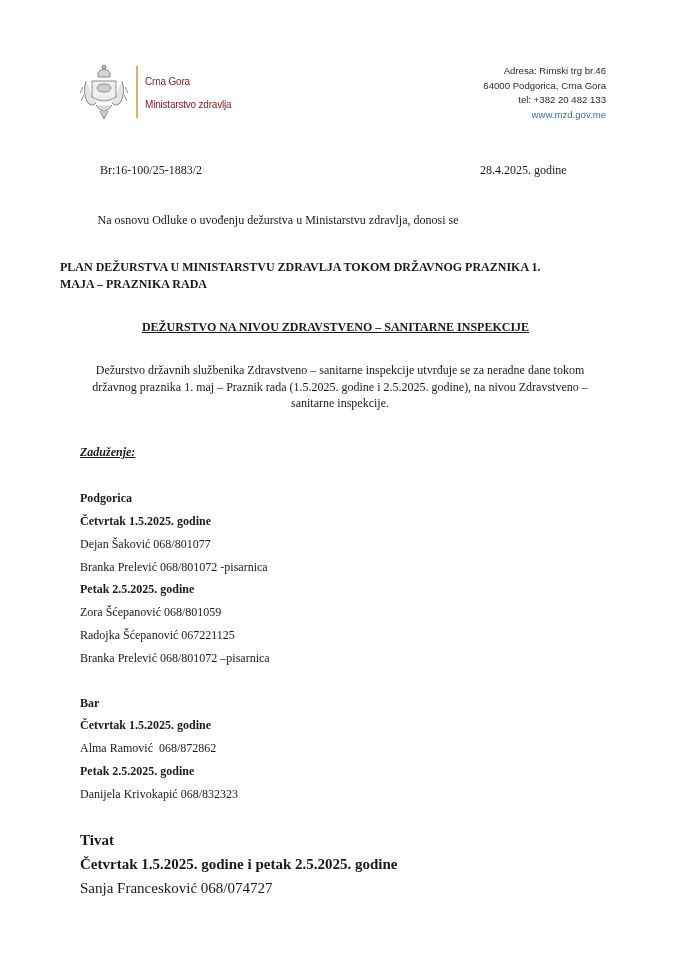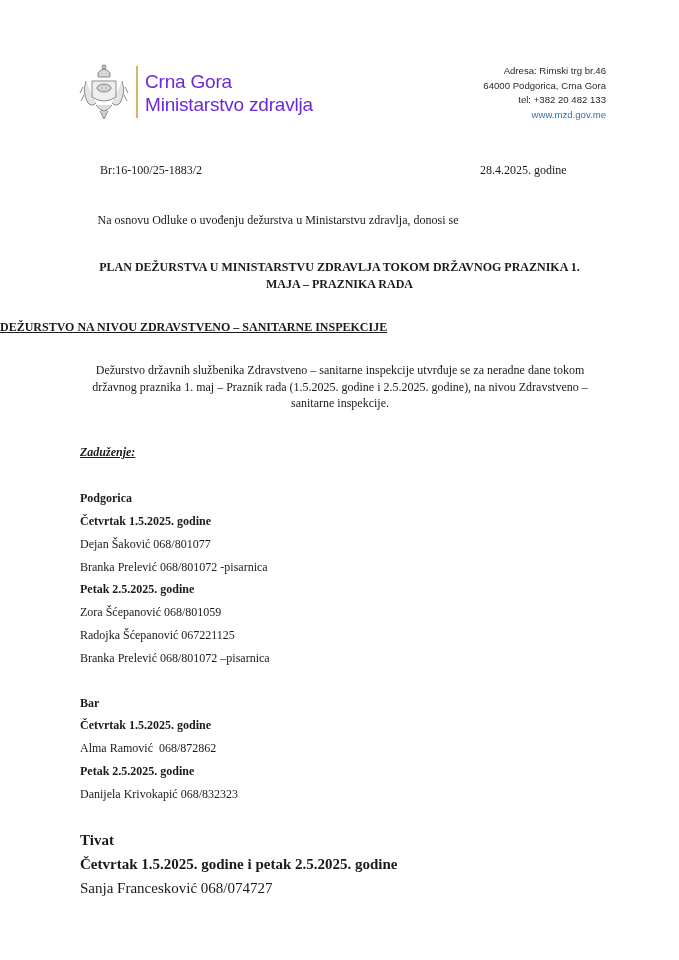--- a/index.html
+++ b/index.html
@@ -3,32 +3,32 @@
 <meta charset="utf-8">
 <style>
   html, body { margin: 0; padding: 0; background: #ffffff; }
   body { width: 679px; height: 960px; position: relative; overflow: hidden; color: #1a1a1a; }
   .abs { position: absolute; }
   .serif { font-family: "Liberation Serif", "DejaVu Serif", serif; }
   .sans { font-family: "Liberation Sans", "DejaVu Sans", sans-serif; }
 
   #crest { left: 78px; top: 63px; width: 52px; height: 58px; }
   #vbar { left: 136px; top: 66px; width: 2px; height: 52px; background: #d8b36a; }
-  #org { left: 145px; top: 70px; font-size: 19px; line-height: 23px; color: #6d28d9; letter-spacing: -0.2px; }
+  #org { left: 145px; top: 70px; font-size: 10px; line-height: 23px; color: #7f1d1d; letter-spacing: -0.2px; }
 
   #contact { right: 73px; top: 64px; text-align: right; font-size: 9.6px; line-height: 14.6px; color: #2a2a2a; }
   #contact .web { color: #2f6fb0; }
 
   #refno { left: 80px; top: 163px; font-size: 12px; margin-left: 20px; }
   #date { left: 480px; top: 163px; font-size: 12px; }
 
   #intro { left: 0; width: 556px; top: 213px; text-align: center; font-size: 12px; }
 
-  #title { left: 60px; width: 559px; top: 259px; text-align: center; font-size: 12px; font-weight: bold; line-height: 16.5px; }
-  #subtitle { left: 0; width: 671px; top: 320px; text-align: left; font-size: 12px; font-weight: bold; text-decoration: underline; }
+  #title { left: 60px; width: 559px; top: 259px; font-size: 12px; font-weight: bold; line-height: 16.5px; }
+  #subtitle { left: 0; width: 671px; top: 320px; text-align: center; font-size: 12px; font-weight: bold; text-decoration: underline; }
 
   #para { left: 80px; width: 520px; top: 362px; font-size: 12px; line-height: 16.5px; text-align: center; }
 
   #assign { left: 80px; top: 445px; font-size: 12px; font-weight: bold; font-style: italic; text-decoration: underline; }
 
   .line { position: absolute; left: 80px; font-size: 12px; white-space: pre; }
   .b { font-weight: bold; }
   .big { font-size: 15px; }
 </style>
 </head>

